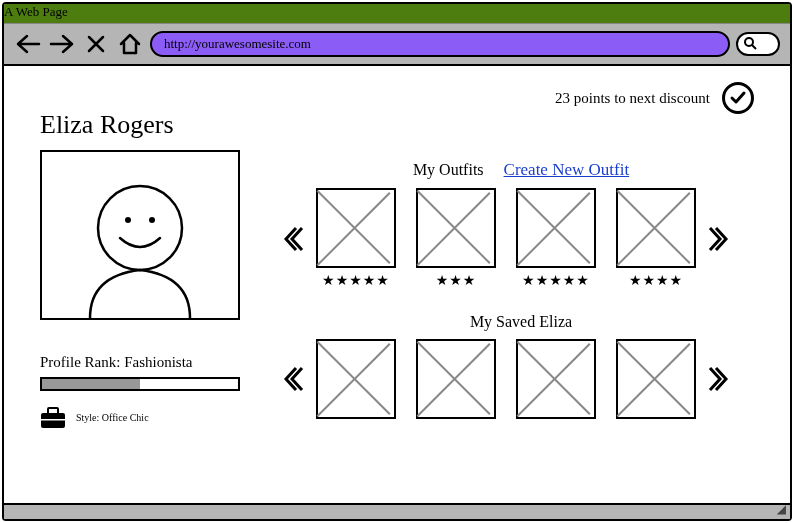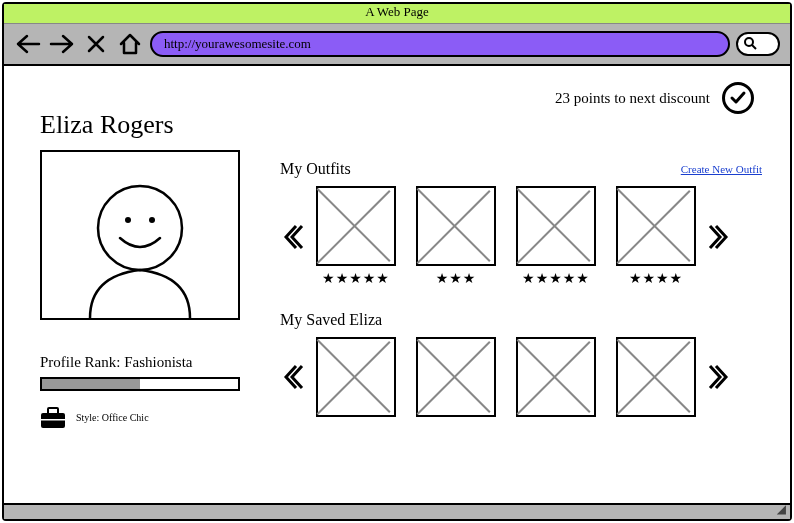--- a/index.html
+++ b/index.html
@@ -13,23 +13,23 @@
 .window {
   width: 790px;
   height: 519px;
   margin: 2px;
   border: 2px solid #000;
   border-radius: 4px;
   position: relative;
   background: #fff;
 }
 .titlebar {
-  background: #bef264;
+  background: #4d7c0f;
   height: 20px;
-  text-align: center;
+  text-align: left;
   font-size: 13px;
   border-bottom: 1px solid #888;
 }
 .toolbar {
   background: #b5b5b5;
   height: 42px;
   display: flex;
   align-items: center;
   padding: 0 10px;
   gap: 6px;
@@ -117,30 +117,30 @@
 }
 .briefcase {
   width: 26px; height: 20px;
   position: relative;
 }
 .right-col {
   flex: 1;
   padding-top: 10px;
 }
 .section-header {
-  display: flex; justify-content: space-between; align-items: center;
+  display: flex; justify-content: center; align-items: center;
   margin-bottom: 8px;
 }
 .section-title {
   font-size: 16px; font-weight: normal;
 }
 .create-link {
   color: #1a3fcf;
   text-decoration: underline;
-  font-size: 11px;
+  font-size: 17px;
   cursor: pointer;
   margin-left: 20px;
 }
 .carousel {
   display: flex; align-items: center; gap: 10px;
   margin-bottom: 24px;
 }
 .chev {
   width: 26px; height: 36px;
   cursor: pointer;

